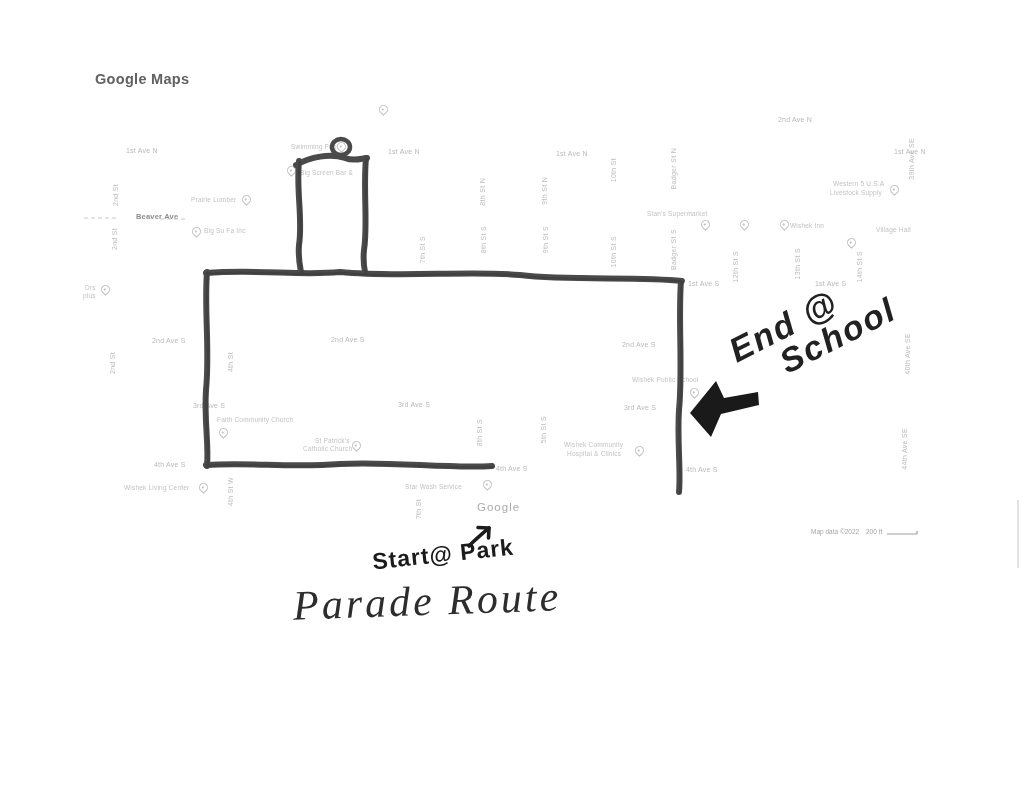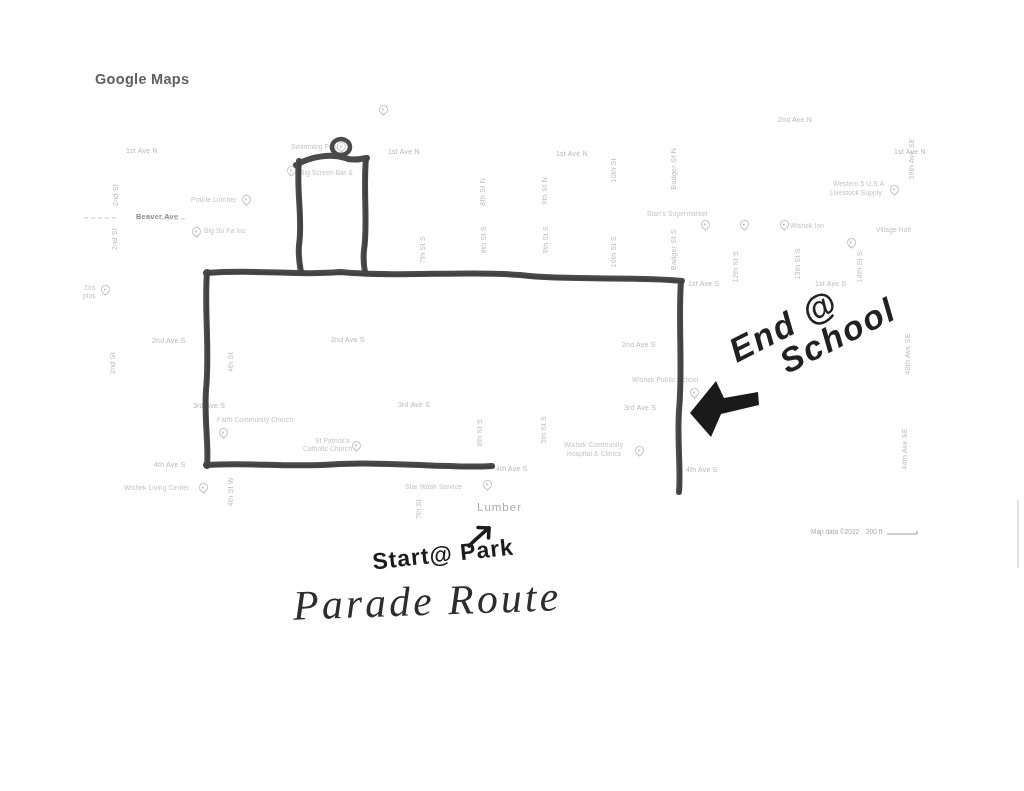--- a/index.html
+++ b/index.html
@@ -155,17 +155,17 @@
     <path d="M 1018,500 V 568" stroke="#d9d9d9" stroke-width="1.5" fill="none"></path>
   </svg>
 
   <div class="hw-end">
     <span>End @</span>
     <span class="l2">School</span>
   </div>
   <div class="hw-start">Start@ Park</div>
   <div class="hw-title">Parade Route</div>
 
-  <div class="wm">Lumber</div>
+  <div class="wm">Google</div>
   <div class="md" style="left:811px;top:528px">Map data ©2022</div>
   <div class="md" style="left:866px;top:528px">200 ft</div>
 
 </div>
 
 </body></html>

